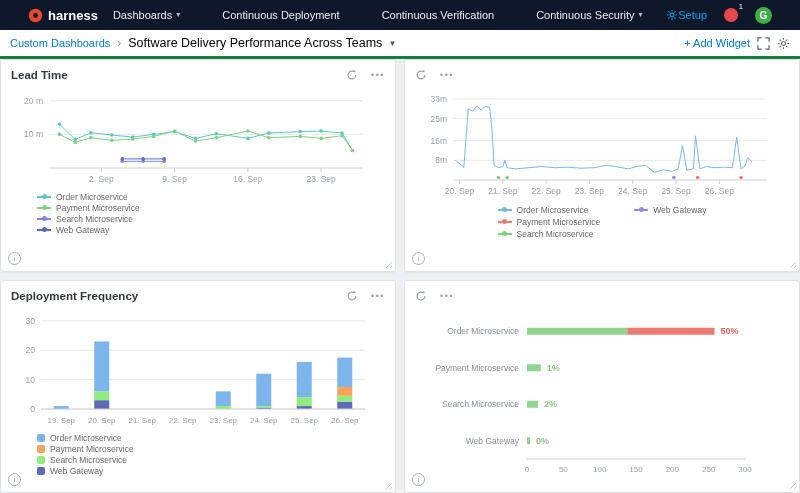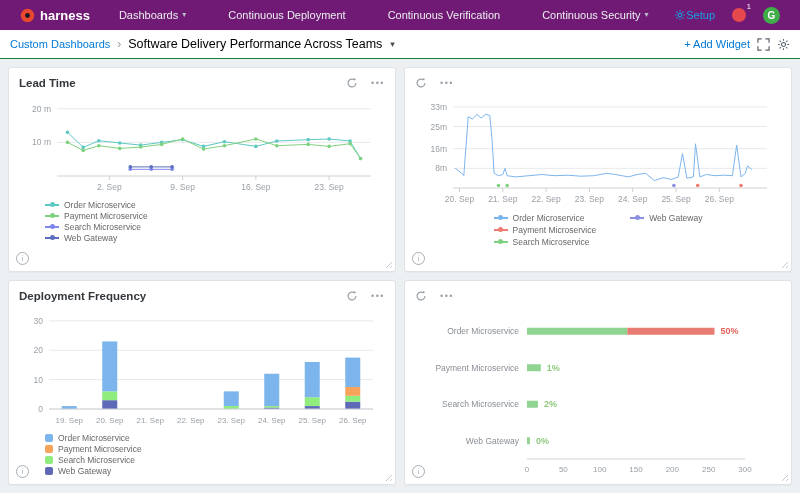--- a/index.html
+++ b/index.html
@@ -1,45 +1,45 @@
 <!DOCTYPE html>
 <html><head>
 <meta charset="utf-8">
 <style>
   html,body{margin:0;padding:0}
   body{width:800px;height:493px;overflow:hidden;background:#edf0f2;
        font-family:"Liberation Sans","DejaVu Sans",sans-serif;-webkit-font-smoothing:antialiased}
 
   
-  .nav{height:30px;background:#701a75;display:flex;align-items:center;padding:0 20px;color:#fff;box-sizing:border-box}
+  .nav{height:30px;background:#0f172a;display:flex;align-items:center;padding:0 28px;color:#fff;box-sizing:border-box}
   .brand{display:flex;align-items:center;gap:5px;font-weight:bold;font-size:13px;cursor:pointer}
-  .menu{display:flex;gap:42px;margin-left:29px;font-size:11px}
+  .menu{display:flex;gap:42px;margin-left:15px;font-size:11px}
   .menu-item{display:flex;align-items:center;gap:4px;cursor:pointer;color:#eceef0;white-space:nowrap}
   .caret{font-size:8px;color:#b9bdc4;line-height:1}
   .nav-right{margin-left:auto;display:flex;align-items:center;gap:17px}
   .setup{display:flex;align-items:center;color:#1aa0e6;font-size:11px;cursor:pointer}
   .setup svg{display:block}
   .notif{position:relative;width:14px;height:14px;background:#e5484d;border-radius:50%;cursor:pointer}
   .notif .badge{position:absolute;top:-6px;right:-5px;font-size:7.5px;color:#fff}
   .avatar{width:17px;height:17px;border-radius:50%;background:#3fae49;color:#fff;font-size:10px;
           display:flex;align-items:center;justify-content:center;cursor:pointer;font-weight:bold}
 
   
-  .toolbar{height:29px;background:#fff;border-bottom:1px solid #15803d;display:flex;align-items:center;
+  .toolbar{height:29px;background:#fff;border-bottom:3px solid #15803d;display:flex;align-items:center;
            padding:0 10px;gap:7px;box-sizing:border-box}
   .bc-link{color:#0278d5;font-size:11px;cursor:pointer;text-decoration:none}
   .bc-sep{color:#98a0a8;font-size:12px}
   .page-title{color:#000000;font-size:12.5px;font-weight:normal}
   .title-caret{color:#4a4f55;font-size:9px;cursor:pointer;margin-left:1px}
   .toolbar-right{margin-left:auto;display:flex;align-items:center;gap:7px}
   .add-widget{color:#0278d5;font-size:11px;cursor:pointer;text-decoration:none}
   .tb-icon{color:#5b6670;display:flex;cursor:pointer}
 
   
-  .grid{display:grid;grid-template-columns:1fr 1fr;grid-template-rows:1fr 1fr;gap:8px;padding:8px;
+  .grid{display:grid;grid-template-columns:1fr 1fr;grid-template-rows:1fr 1fr;gap:8px;
         height:434px;box-sizing:border-box}
   .card{background:#fff;border:1px solid #dfe3e7;border-radius:3px;position:relative;
         padding:6px 10px;box-sizing:border-box;overflow:hidden;box-shadow:0 1px 1px rgba(0,0,0,.03)}
   .card-head{display:flex;align-items:center;height:18px;margin-bottom:2px}
   .card-title{font-size:11.5px;font-weight:bold;color:#34383c;flex:1}
   .card-actions{display:flex;align-items:center;gap:13px;color:#9aa0a6}
   .icon-btn{cursor:pointer;display:flex;color:#9aa0a6}
   .more{font-size:9px;letter-spacing:1.5px;cursor:pointer;color:#9aa0a6}
   .info{position:absolute;left:7px;bottom:6px;width:11px;height:11px;border:1px solid #a6adb3;border-radius:50%;
         color:#a6adb3;font-size:7.5px;line-height:11px;text-align:center;

